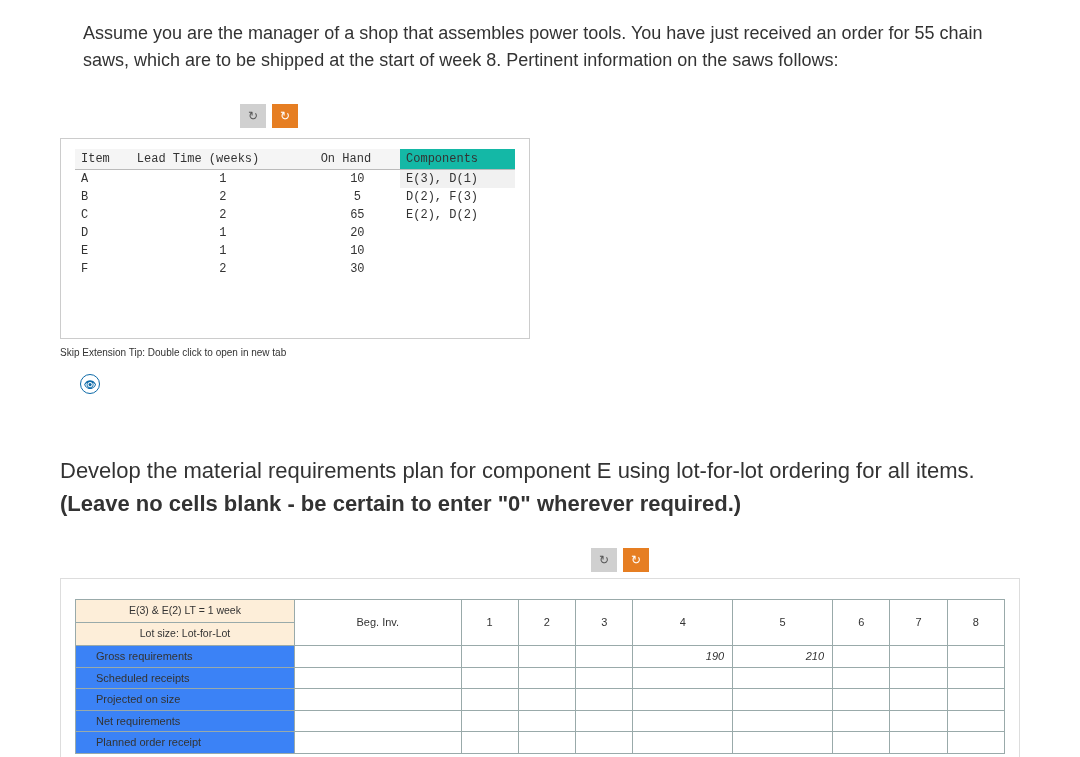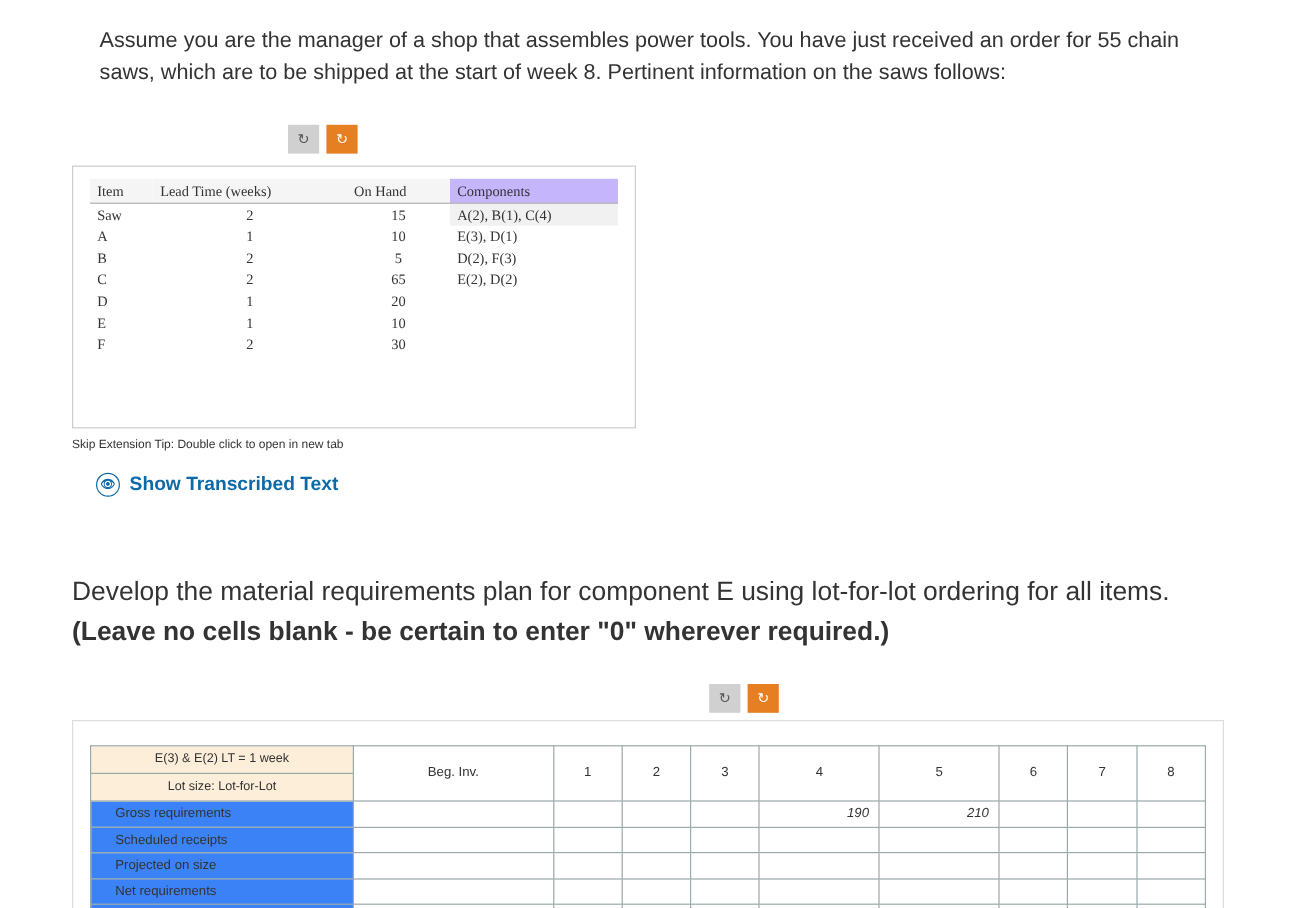--- a/index.html
+++ b/index.html
@@ -46,30 +46,29 @@
     padding: 10px 14px 60px 14px;
     width: 440px;
     background: #fff;
     margin-bottom: 6px;
     font-family: "Courier New", monospace;
     font-size: 12px;
   }
   .bom-table {
     border-collapse: collapse;
     width: 100%;
-    font-family: Liberation Serif, serif;
   }
   .bom-table th {
     border-bottom: 1px solid #bbb;
     text-align: left;
     padding: 1px 6px;
     font-weight: normal;
     background: #f5f5f5;
   }
-  .bom-table th:nth-child(4) { background: #c4b5fd; }
+  .bom-table th:nth-child(4) { background: #14b8a6; }
   .bom-table td { padding: 0 6px; }
   .bom-table td:nth-child(2), .bom-table td:nth-child(3) { text-align: center; }
   .bom-table tbody tr:first-child td:nth-child(4) { background: #f1f1f1; }
   .tip {
     font-size: 10px;
     color: #333;
     margin-bottom: 14px;
   }
   .show-transcribed {
     color: #0d6aa8;
@@ -143,26 +142,20 @@
     <thead>
       <tr>
         <th>Item</th>
         <th>Lead Time (weeks)</th>
         <th>On Hand</th>
         <th>Components</th>
       </tr>
     </thead>
     <tbody id="bom-body">
         <tr>
-          <td>Saw</td>
-          <td>2</td>
-          <td>15</td>
-          <td>A(2), B(1), C(4)</td>
-        </tr>
-        <tr>
           <td>A</td>
           <td>1</td>
           <td>10</td>
           <td>E(3), D(1)</td>
         </tr>
         <tr>
           <td>B</td>
           <td>2</td>
           <td>5</td>
           <td>D(2), F(3)</td>
@@ -192,21 +185,20 @@
           <td></td>
         </tr>
       </tbody>
   </table>
 </div>
 
 <div class="tip">Skip Extension Tip: Double click to open in new tab</div>
 
 <div class="show-transcribed">
   <span class="ico">👁</span>
-  <span>Show Transcribed Text</span>
 </div>
 
 <div class="question2">
   <span>Develop the material requirements plan for component E using lot-for-lot ordering for all items. </span><strong>(Leave no cells blank - be certain to enter "0" wherever required.)</strong>
 </div>
 
 <div class="btn-row-2">
   <button class="icon-btn grey">↻</button>
   <button class="icon-btn orange">↻</button>
 </div>

